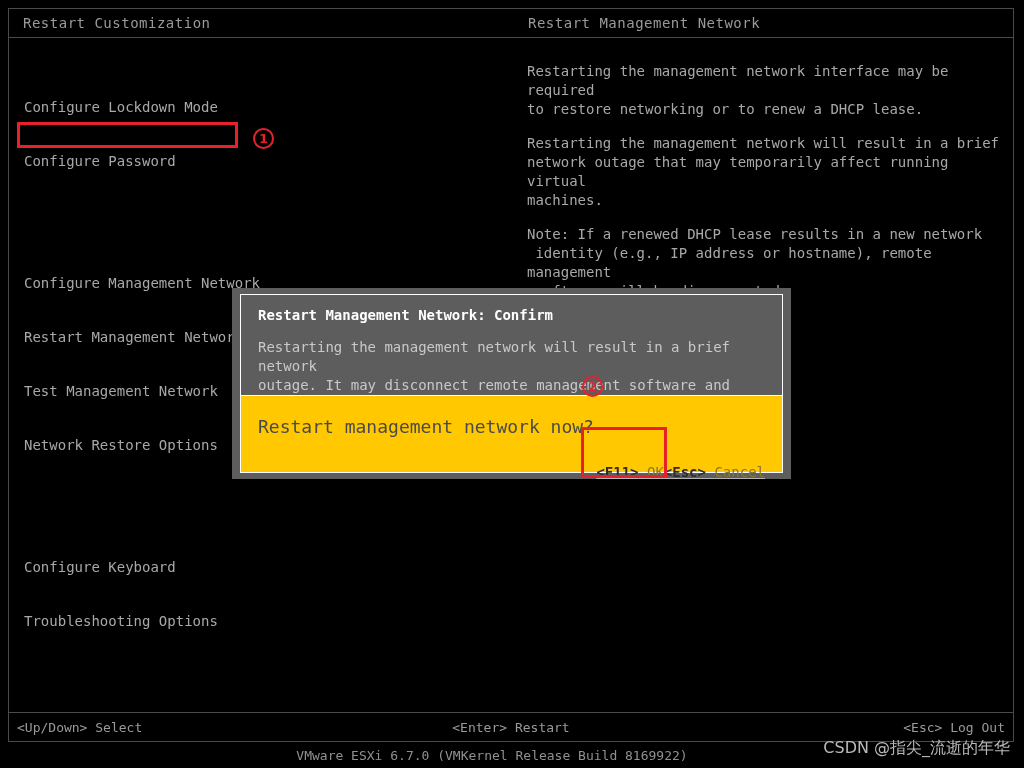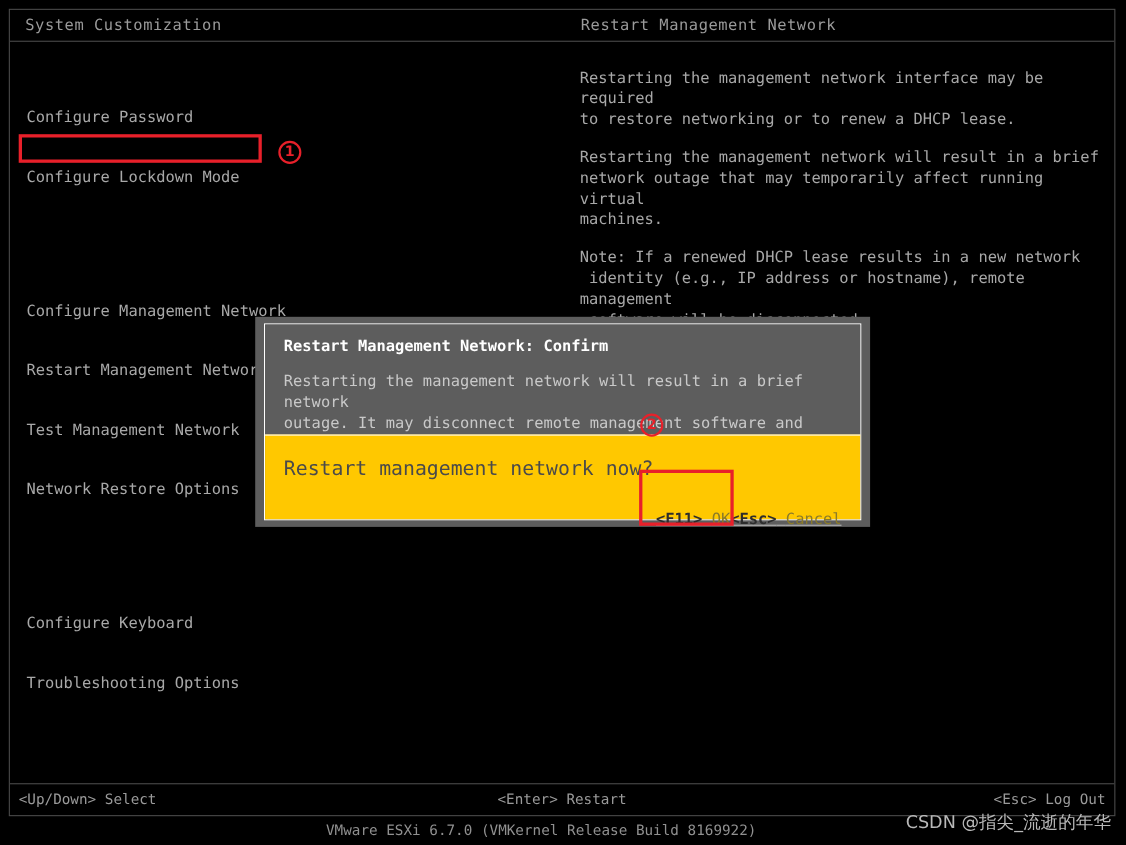--- a/index.html
+++ b/index.html
@@ -223,27 +223,27 @@
   }
   #annot-circle-1 { left: 253px; top: 128px; }
   #annot-circle-2 { left: 582px; top: 376px; }
 </style>
 </head>
 <body>
 
 <div id="console-frame"></div>
 
 <div id="title-row">
-  <div class="title-text" id="left-title">System Customization</div>
+  <div class="title-text" id="left-title">Restart Customization</div>
   <div class="title-text" id="right-title">Restart Management Network</div>
 </div>
 
 <div id="menu-column">
+  <span class="menu-item">Configure Lockdown Mode</span>
   <span class="menu-item">Configure Password</span>
-  <span class="menu-item">Configure Lockdown Mode</span>
   <div class="menu-gap"></div>
 
   <span class="menu-item">Configure Management Network</span>
   <span class="menu-item">Restart Management Network</span>
   <span class="menu-item">Test Management Network</span>
   <span class="menu-item">Network Restore Options</span>
   <div class="menu-gap"></div>
 
   <span class="menu-item">Configure Keyboard</span>
   <span class="menu-item">Troubleshooting Options</span>

